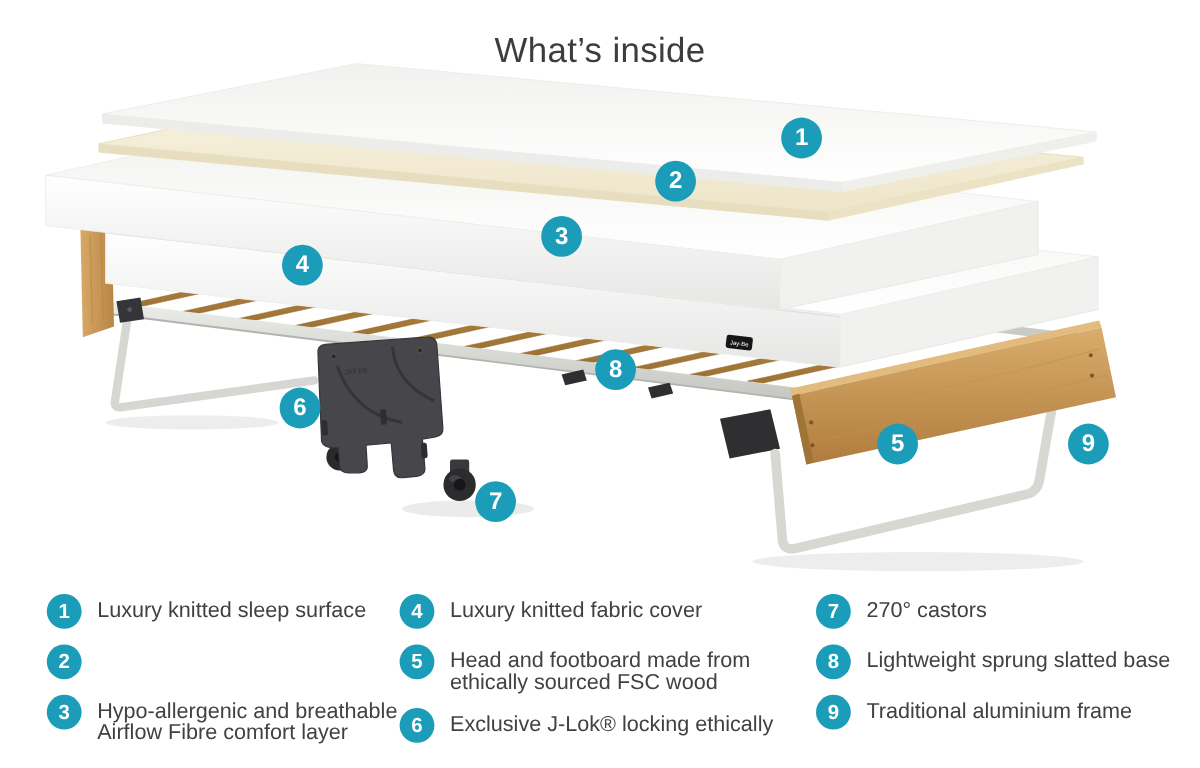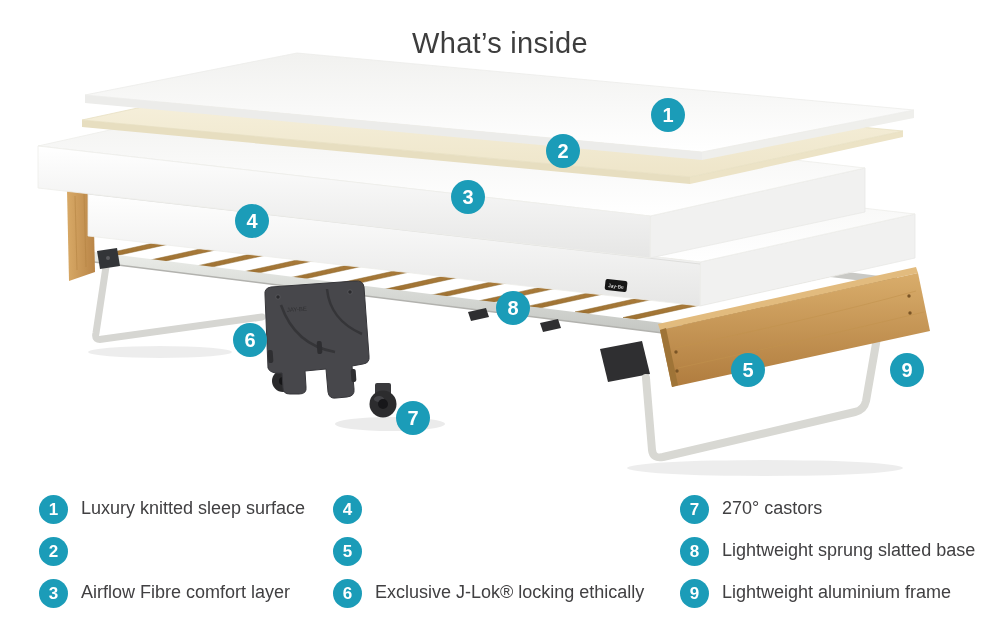--- a/index.html
+++ b/index.html
@@ -193,31 +193,39 @@
     <div class="lg-text">
       <div>Luxury knitted sleep surface</div>
     </div>
   </div>
   <div class="lg-item">
     <span class="lg-circle">2</span>
   </div>
   <div class="lg-item">
     <span class="lg-circle">3</span>
     <div class="lg-text">
+      <div>Hypo-allergenic and breathable</div>
       <div>Airflow Fibre comfort layer</div>
     </div>
   </div>
 </div>
 
 <div class="lg-col" id="col2">
   <div class="lg-item">
     <span class="lg-circle">4</span>
+    <div class="lg-text">
+      <div>Luxury knitted fabric cover</div>
+    </div>
   </div>
   <div class="lg-item">
     <span class="lg-circle">5</span>
+    <div class="lg-text">
+      <div>Head and footboard made from</div>
+      <div>ethically sourced FSC wood</div>
+    </div>
   </div>
   <div class="lg-item">
     <span class="lg-circle">6</span>
     <div class="lg-text">
       <div>Exclusive J-Lok® locking ethically</div>
     </div>
   </div>
 </div>
 
 <div class="lg-col" id="col3">
@@ -229,16 +237,16 @@
   </div>
   <div class="lg-item">
     <span class="lg-circle">8</span>
     <div class="lg-text">
       <div>Lightweight sprung slatted base</div>
     </div>
   </div>
   <div class="lg-item">
     <span class="lg-circle">9</span>
     <div class="lg-text">
-      <div>Lightweight aluminium frame</div>
+      <div>Traditional aluminium frame</div>
     </div>
   </div>
 </div>
 
 </body></html>

